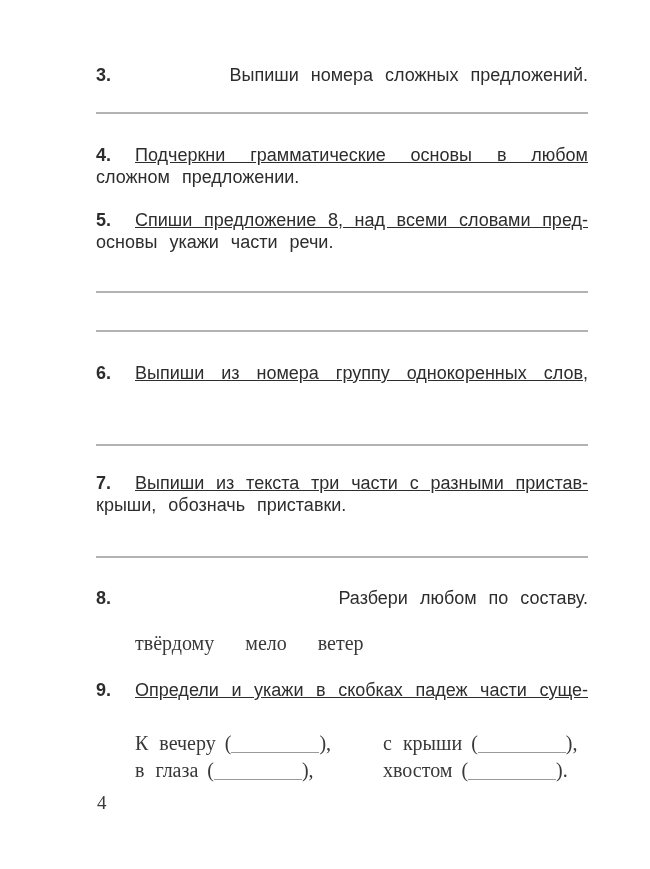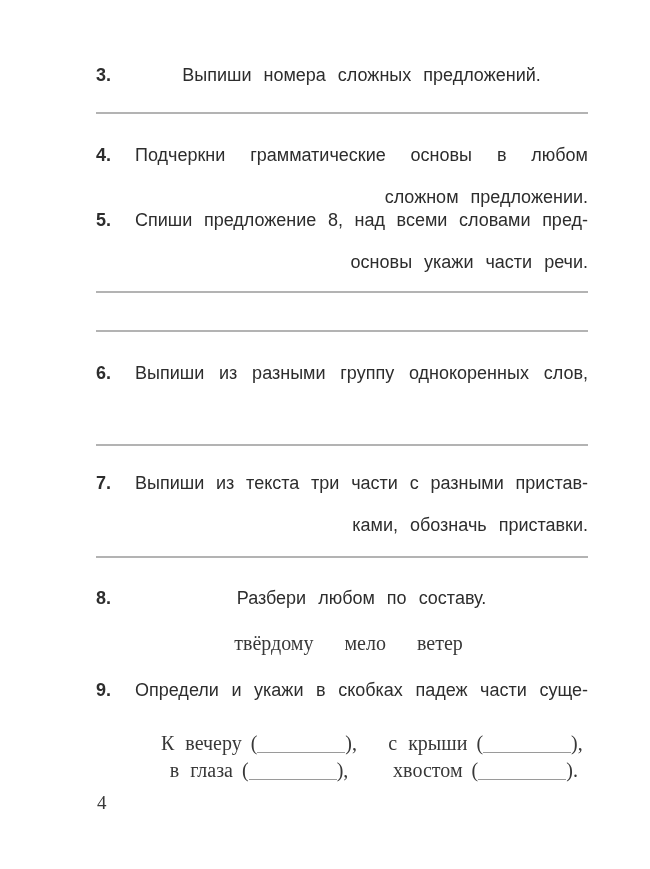--- a/index.html
+++ b/index.html
@@ -30,48 +30,47 @@
   .task .num {
     flex: 0 0 39px;
     font-weight: bold;
   }
   .task .txt {
     flex: 1 1 auto;
   }
   .txt.justified {
     text-align: justify;
     text-align-last: justify;
+    text-decoration: underline;
   }
   .txt.plain {
-    text-align: center;
+    text-align: right;
     word-spacing: 7px;
   }
   .task .cont {
-    text-align: right;
+    text-align: left;
     word-spacing: 7px;
-    margin-top: 20px;
   }
   
   .rule {
     position: absolute;
     left: 96px;
     width: 492px;
     height: 2px;
     background: #b3b3b3;
   }
   
   .serif-row {
     position: absolute;
     left: 96px;
     width: 492px;
     font-family: "Liberation Serif", serif;
     font-size: 20px;
     line-height: 24px;
     color: #383838;
-    text-align: center;
   }
   .words-row { padding-left: 39px; }
   .words-row .word { margin-right: 26px; }
   .case-row {
     padding-left: 39px;
     display: flex;
     word-spacing: 6px;
   }
   .case-row .col-left  { flex: 0 0 248px; }
   .case-row .col-right { flex: 1 1 auto; }
@@ -121,32 +120,32 @@
     </div>
     <div class="cont">основы укажи части речи.</div>
   </div>
 
   <div class="rule" style="top:291px"></div>
   <div class="rule" style="top:330px"></div>
 
   <div class="task" style="top:362px">
     <div class="first">
       <span class="num">6.</span>
-      <span class="txt justified">Выпиши из разными группу однокоренных слов,</span>
+      <span class="txt justified">Выпиши из номера группу однокоренных слов,</span>
     </div>
   </div>
 
   <div class="rule" style="top:444px"></div>
 
   <div class="task" style="top:472px">
     <div class="first">
       <span class="num">7.</span>
       <span class="txt justified">Выпиши из текста три части с разными пристав-</span>
     </div>
-    <div class="cont">ками, обозначь приставки.</div>
+    <div class="cont">крыши, обозначь приставки.</div>
   </div>
 
   <div class="rule" style="top:556px"></div>
 
   <div class="task" style="top:587px">
     <div class="first">
       <span class="num">8.</span>
       <span class="txt plain">Разбери любом по составу.</span>
     </div>
   </div>

